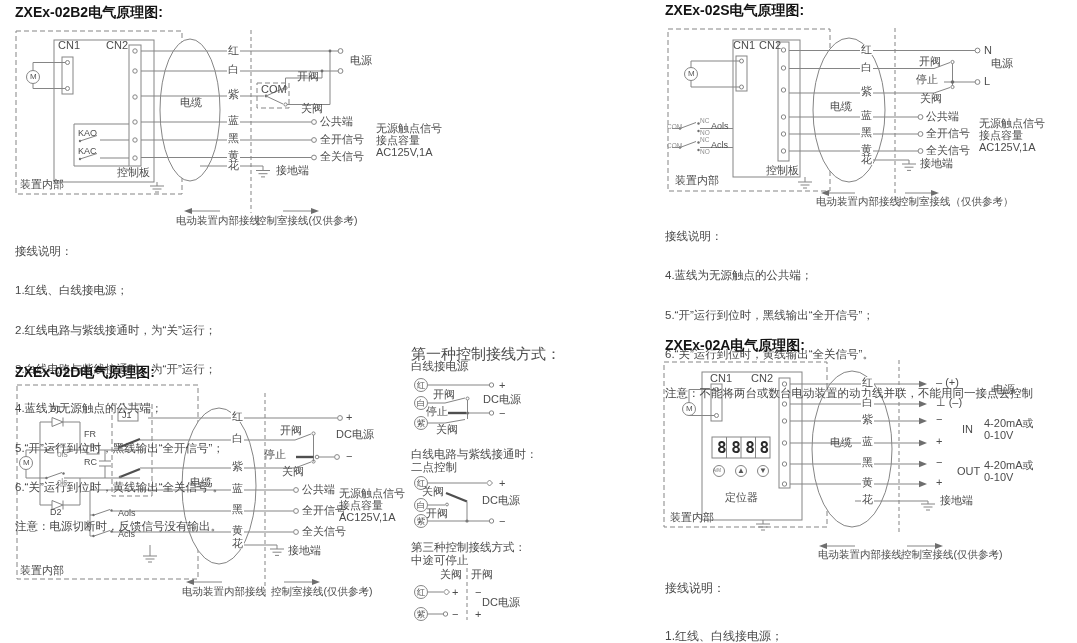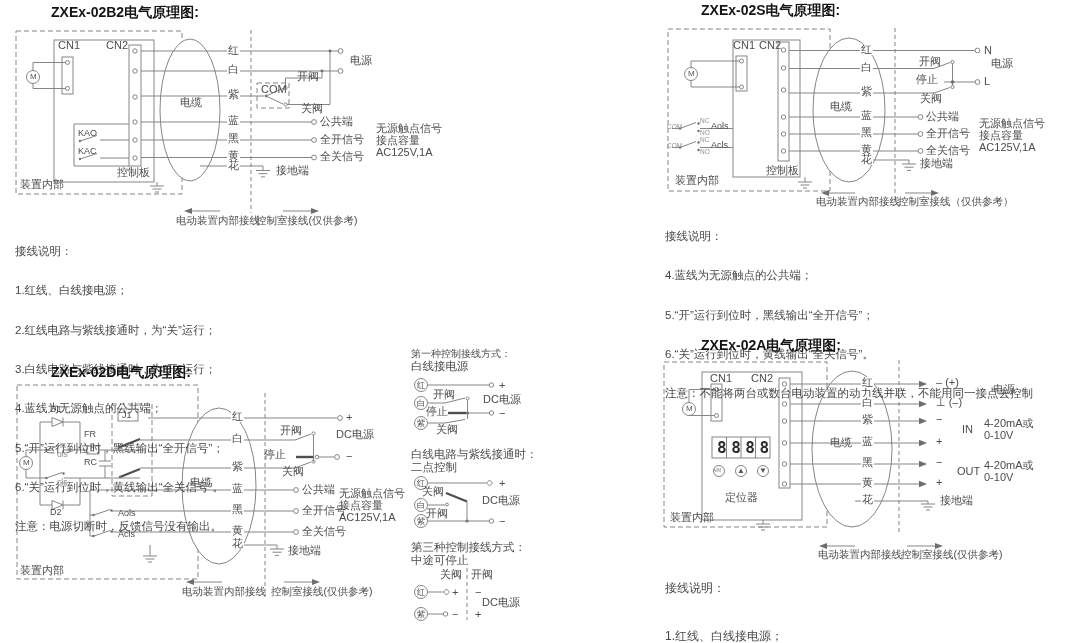--- a/index.html
+++ b/index.html
@@ -7,21 +7,21 @@
          font-family:"Liberation Sans","DejaVu Sans",sans-serif;color:#4c4c4c;}
   svg{position:absolute;left:0;top:0;}
   svg *{stroke:#858585;fill:none;stroke-width:1;}
   svg .dash{stroke-dasharray:5 3;}
   svg .dash2{stroke-dasharray:4 3;}
   svg .wht{fill:#fff;}
   svg .dot{fill:#6e6e6e;stroke:none;}
   svg .tri{fill:#6e6e6e;stroke:none;}
   svg .thk{stroke:#4f4f4f;stroke-width:2.4;}
   .t{position:absolute;white-space:nowrap;font-size:11px;line-height:11px;color:#4c4c4c;}
-  .title{font-size:14px;line-height:15px;font-weight:700;color:#141414;margin-left:36px;}
+  .title{font-size:14px;line-height:15px;font-weight:700;color:#141414;}
   .wchar{background:#fff;padding:0 1px;}
   .cap{font-size:10.5px;}
   .tiny{font-size:6.5px;line-height:7px;color:#8f8f8f;}
   .sm{font-size:9px;line-height:9px;}
   .sm2{font-size:8.5px;line-height:9px;color:#8a8a8a;}
   .mchar{font-size:8px;line-height:8px;color:#555;}
   .badge{position:absolute;width:12px;height:12px;border:1px solid #858585;border-radius:50%;
          font-size:8.5px;line-height:12px;text-align:center;color:#4c4c4c;background:#fff;}
   .notes{position:absolute;font-size:11.5px;line-height:13.1px;white-space:pre;color:#474747;}
   .notes-a{font-size:12px;line-height:16px;}
@@ -376,21 +376,21 @@
 <span class="t" style="left:302px;top:484px">公共端</span>
 <span class="t" style="left:302px;top:505px">全开信号</span>
 <span class="t" style="left:302px;top:526px">全关信号</span>
 <span class="t" style="left:288px;top:545px">接地端</span>
 <span class="t" style="left:339px;top:488px">无源触点信号</span>
 <span class="t" style="left:339px;top:500px">接点容量</span>
 <span class="t" style="left:339px;top:512px">AC125V,1A</span>
 <span class="t cap" style="left:182px;top:586px">电动装置内部接线</span>
 <span class="t cap" style="left:271px;top:586px">控制室接线(仅供参考)</span>
 
-<span class="t" style="left:411px;top:348px;font-size:10px">第一种控制接线方式：</span>
+<span class="t" style="left:411px;top:348px;font-size:15px">第一种控制接线方式：</span>
 <span class="t" style="left:411px;top:361px;font-size:11.5px">白线接电源</span>
 <span class="badge" style="left:414px;top:378px">红</span>
 <span class="t" style="left:499px;top:380px">+</span>
 <span class="badge" style="left:414px;top:396px">白</span>
 <span class="t" style="left:433px;top:389px">开阀</span>
 <span class="t" style="left:483px;top:394px">DC电源</span>
 <span class="t" style="left:426px;top:406px">停止</span>
 <span class="t" style="left:499px;top:408px">−</span>
 <span class="badge" style="left:414px;top:416px">紫</span>
 <span class="t" style="left:436px;top:424px">关阀</span>

